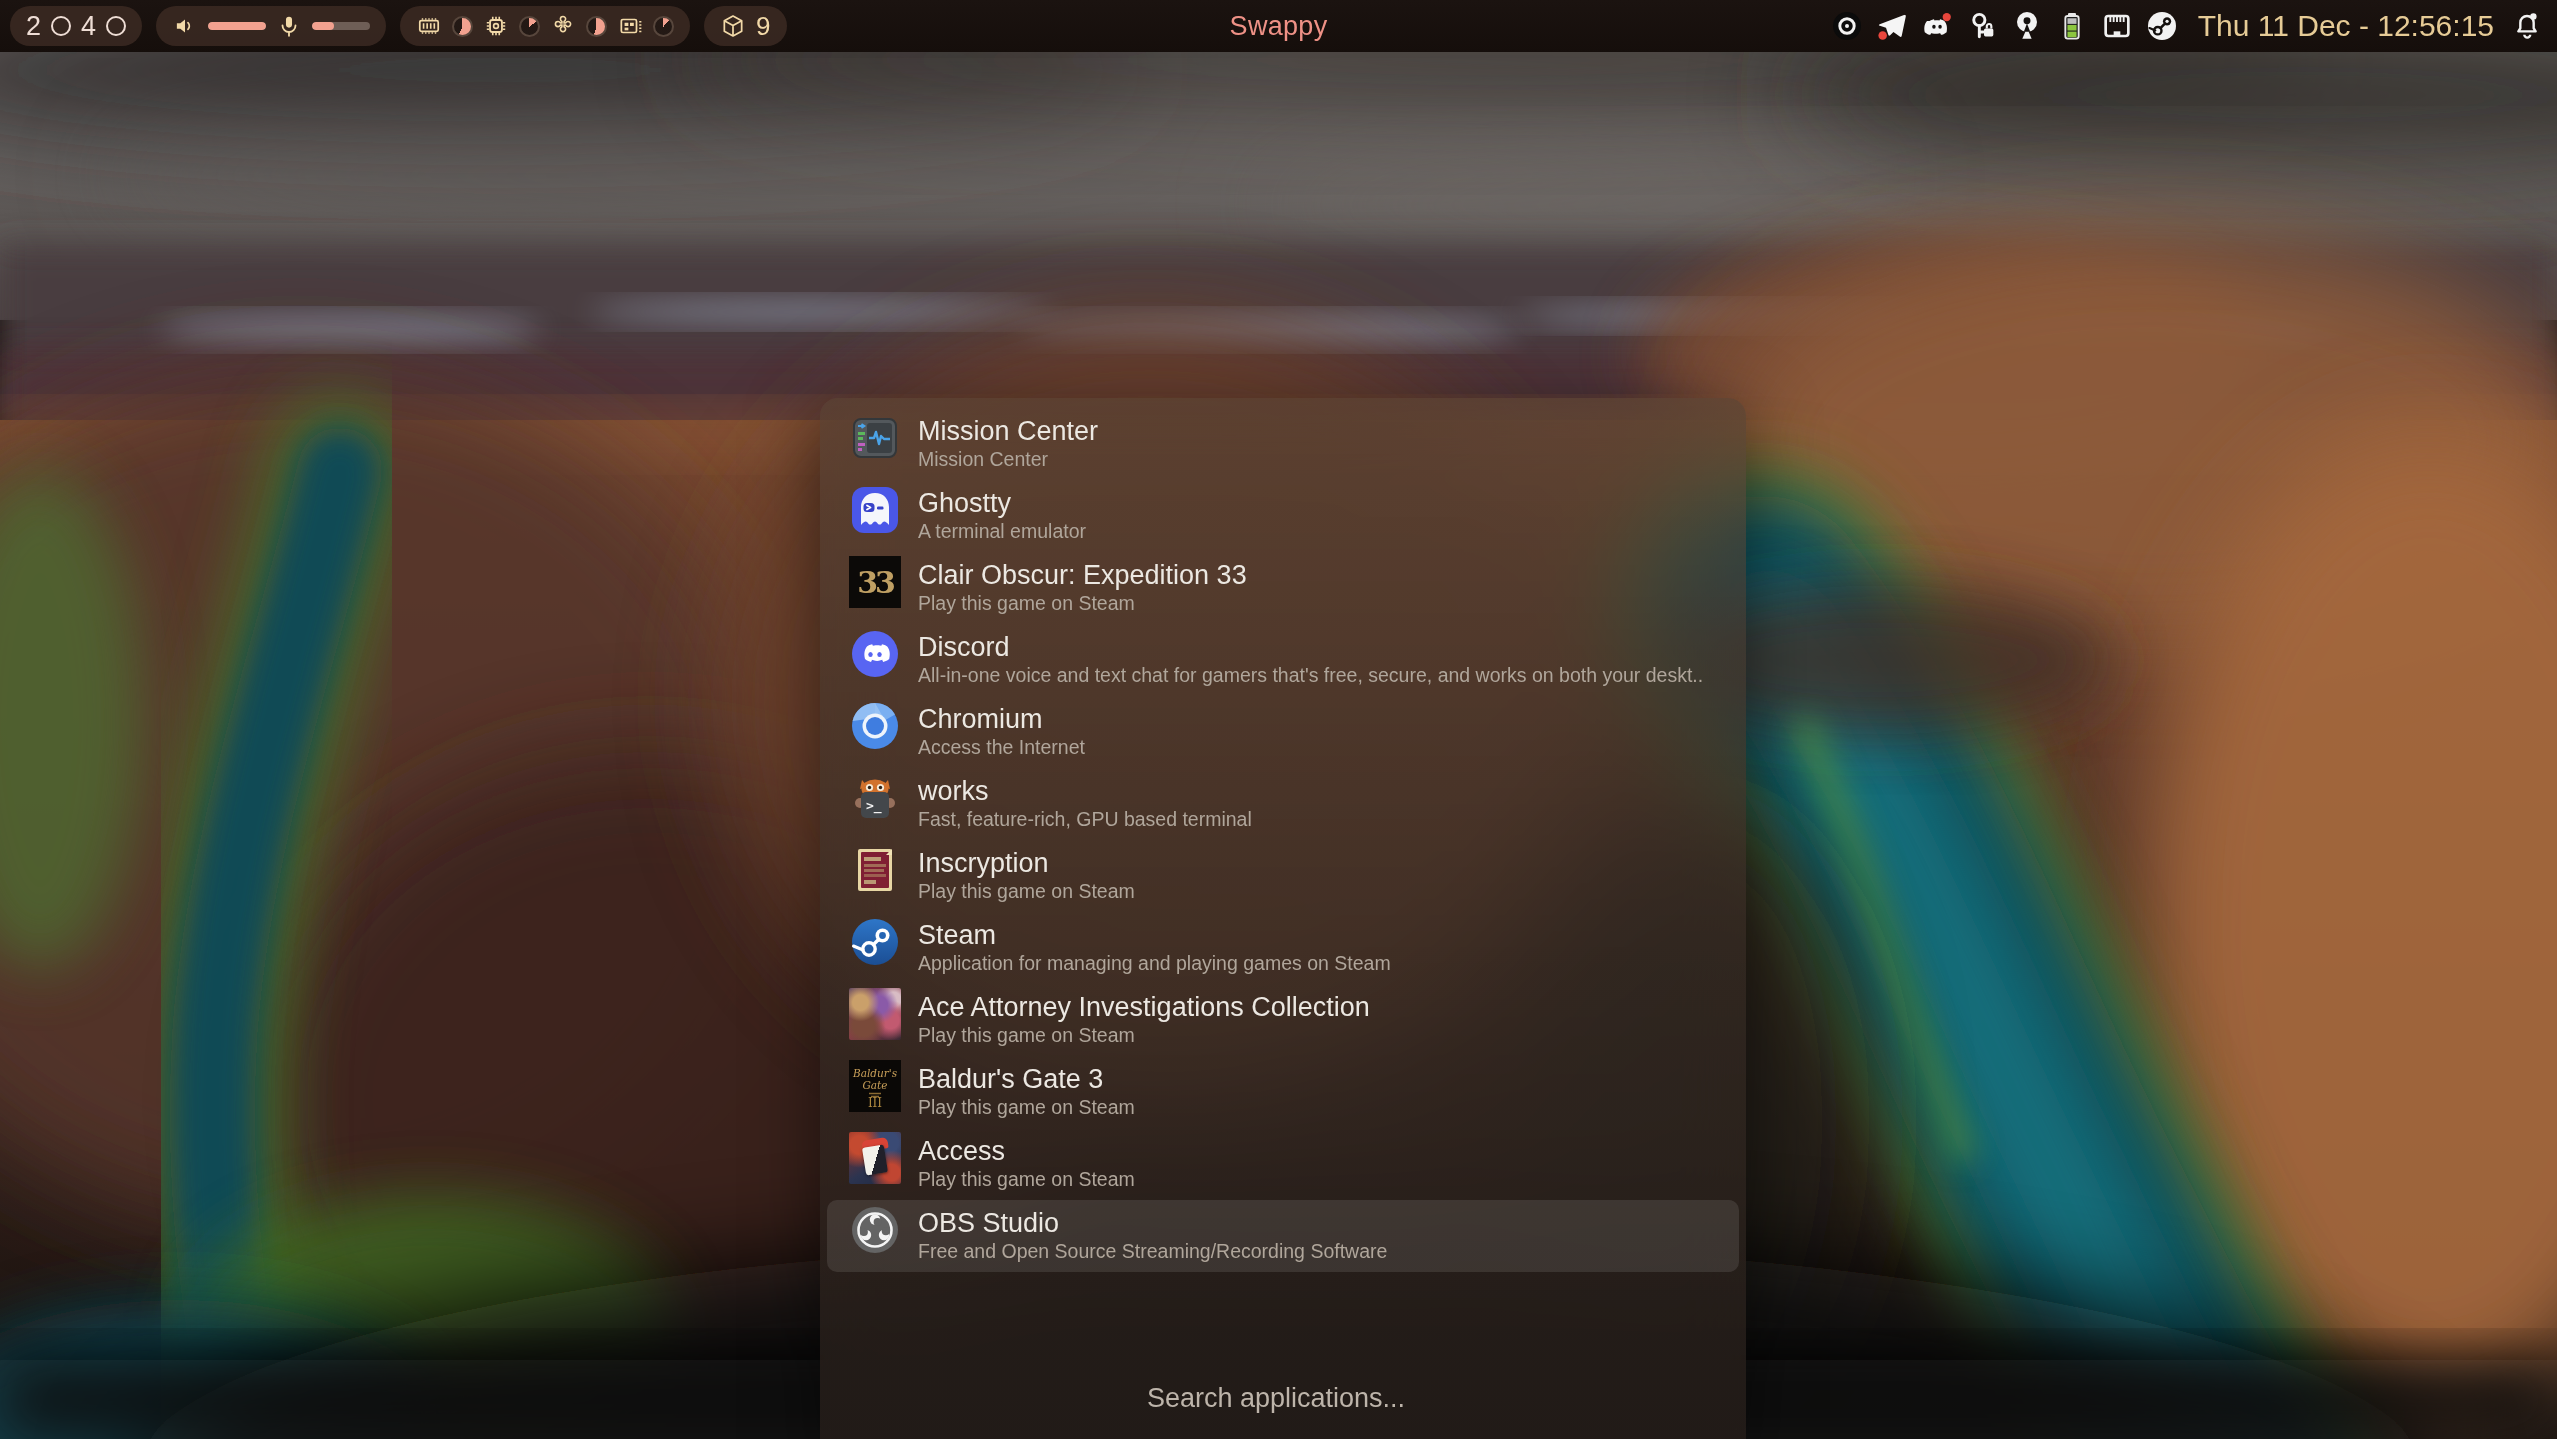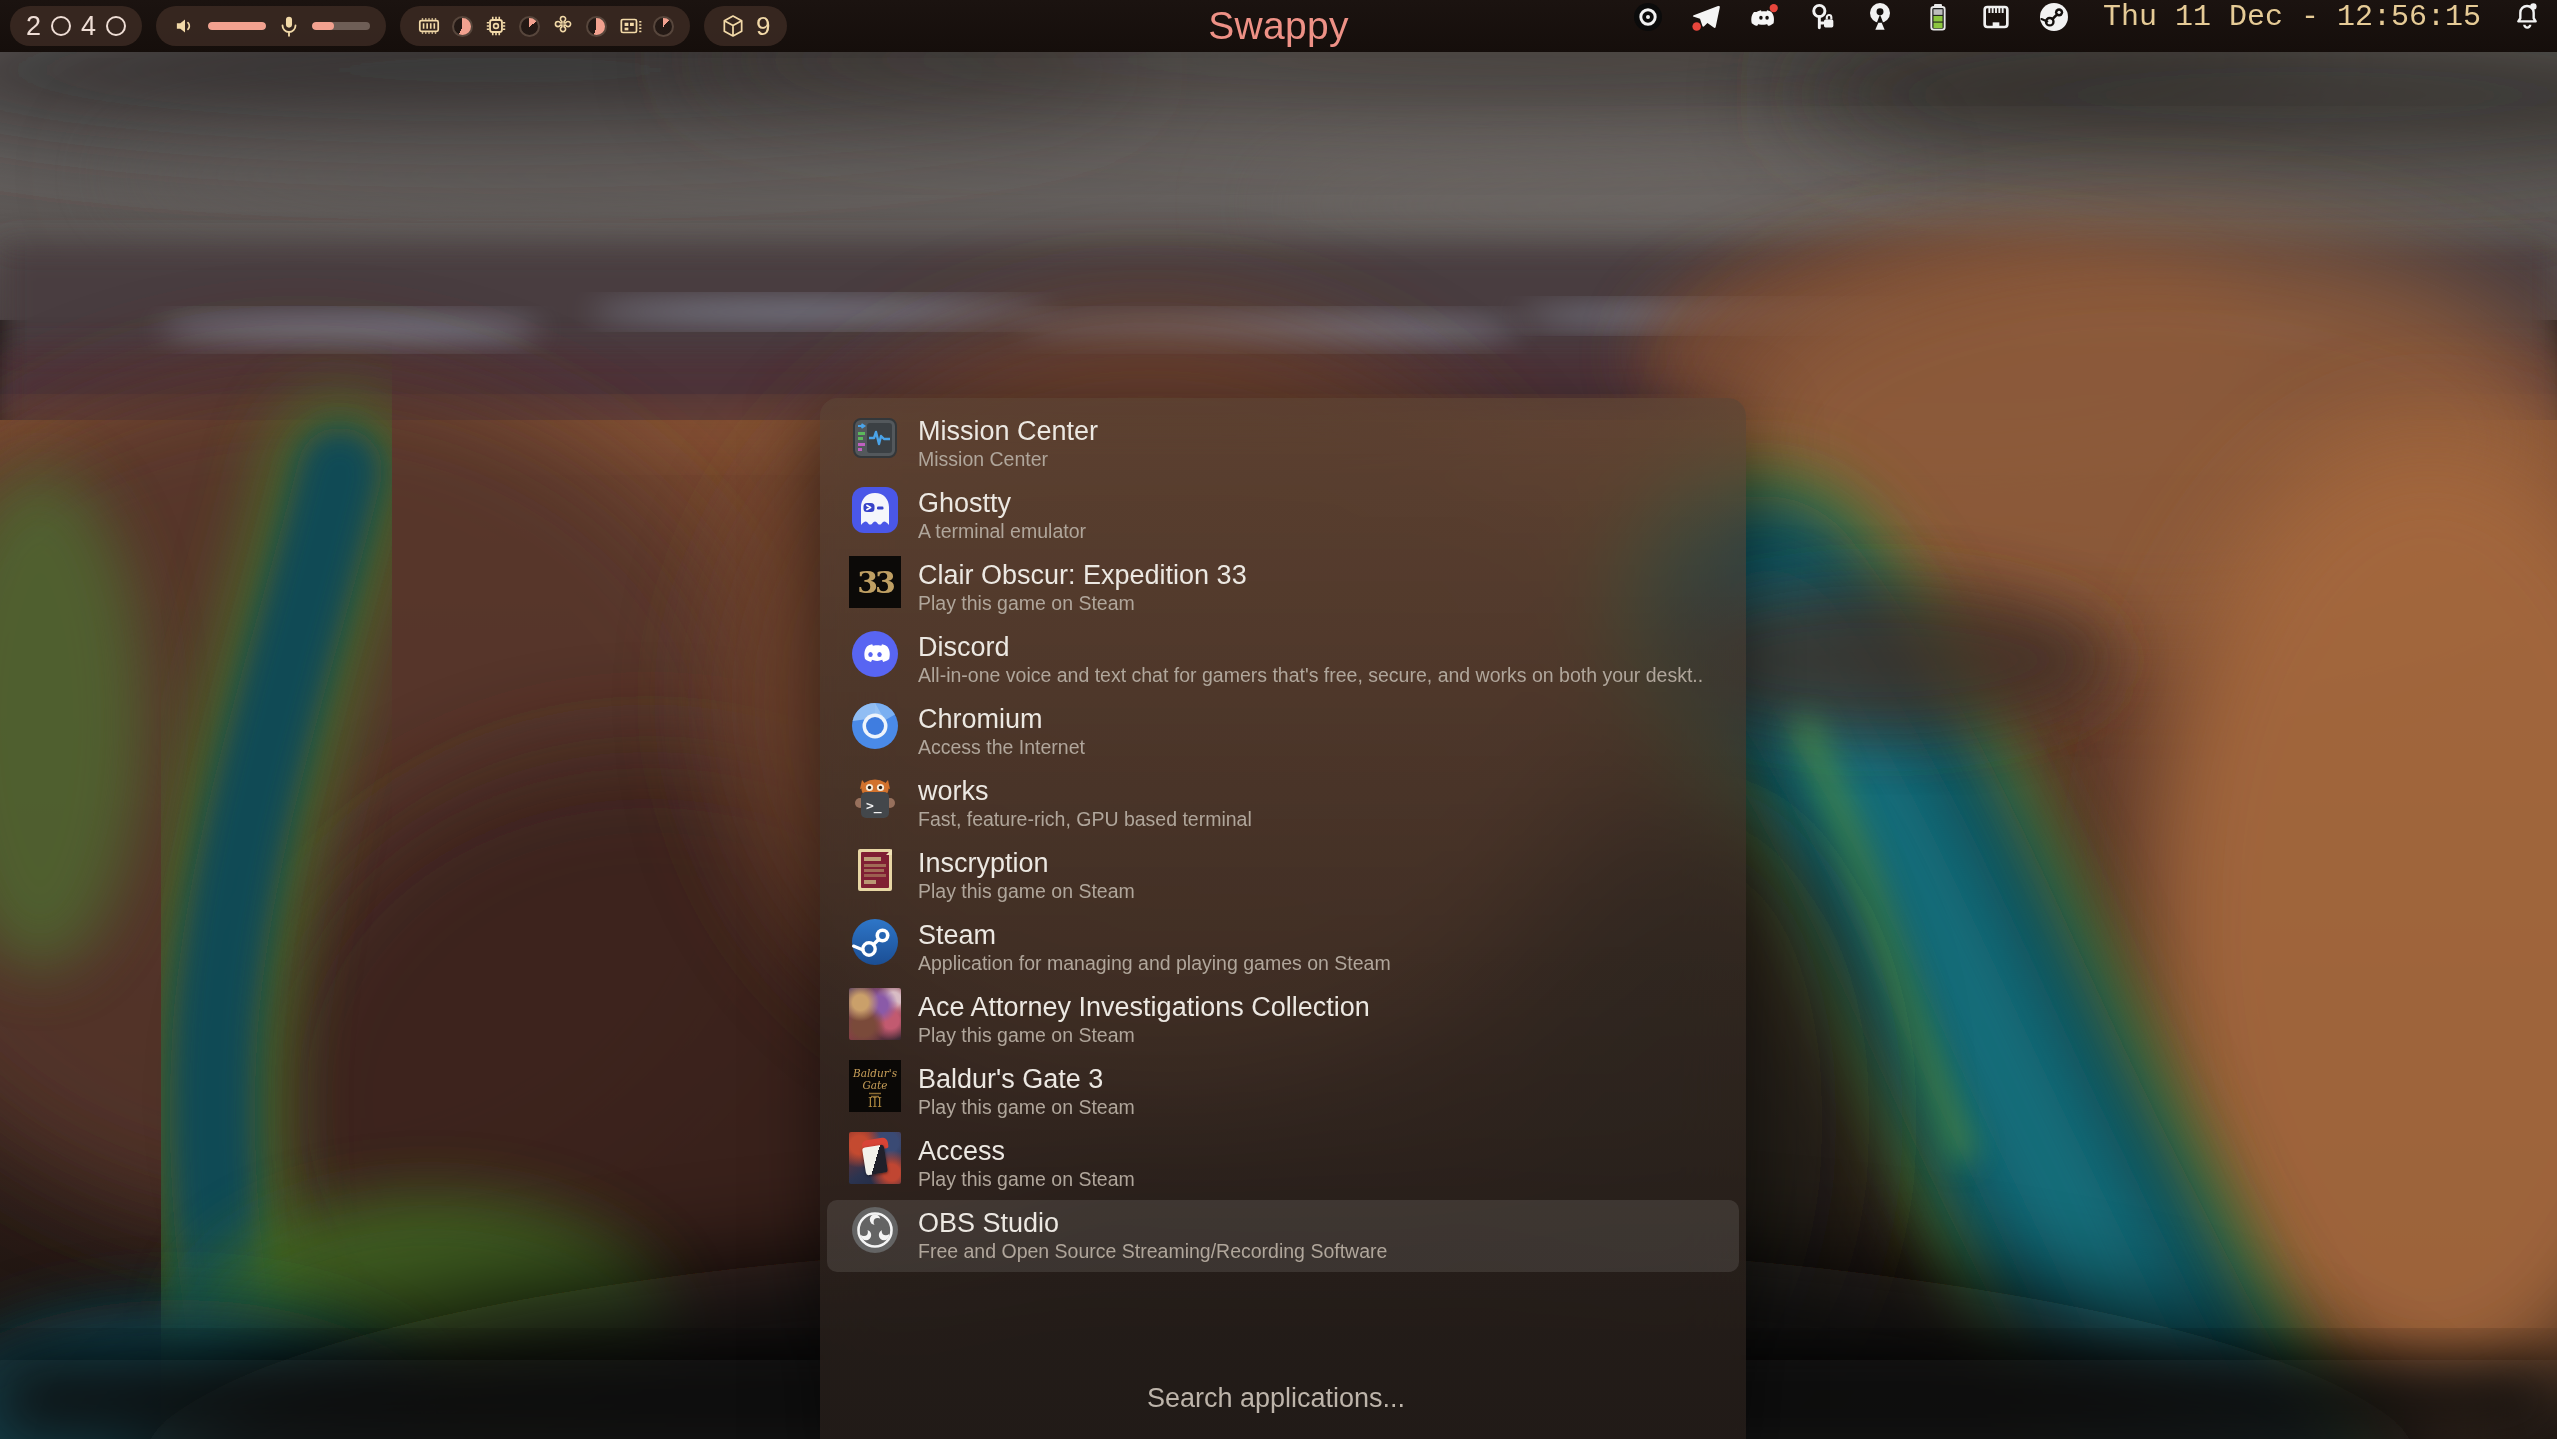--- a/index.html
+++ b/index.html
@@ -23,23 +23,23 @@
   }
   .ws-num{font-size:27px;color:#eeddd5;font-weight:300;line-height:1;}
   .ws-circle{width:20px;height:20px;border:2.5px solid #eeddd5;border-radius:50%;box-sizing:border-box;}
   .slider{position:relative;width:58px;height:8px;border-radius:4px;background:#6e5e56;overflow:hidden;}
   .slider .fill{position:absolute;left:0;top:0;bottom:0;border-radius:4px;background:#f2a18f;}
   .pie{width:21px;height:21px;border-radius:50%;border:2px solid #57463c;box-sizing:border-box;}
   .icon16{width:26px;height:26px;display:block;}
   .updates-num{font-size:26px;color:#f2d9a8;line-height:1;}
   .bar-title{
     position:absolute;left:50%;top:50%;transform:translate(-50%,-50%);
-    font-size:39px;color:#ee9186;letter-spacing:.3px;
-  }
-  .bar-right{position:absolute;right:14px;top:0;height:52px;display:flex;gap:24px;font-family:Liberation Mono, monospace;}
+    font-size:27px;color:#ee9186;letter-spacing:.3px;
+  }
+  .bar-right{position:absolute;right:14px;top:0;height:52px;display:flex;align-items:center;gap:11px;}
   .tray-ico{position:relative;width:34px;height:34px;display:flex;align-items:center;justify-content:center;}
   .tray-ico svg{width:32px;height:32px;display:block;}
   .clock{font-size:30px;color:#e6cb96;margin-left:8px;white-space:nowrap;}
   .bell{width:32px;height:32px;margin-left:6px;}
   
   .launcher{
     position:absolute;left:820px;top:398px;width:926px;height:1041px;z-index:5;
     background:linear-gradient(180deg,rgba(84,64,51,0.58),rgba(52,41,34,0.72) 55%,rgba(38,30,26,0.82));
     backdrop-filter:blur(34px) saturate(.9);-webkit-backdrop-filter:blur(34px) saturate(.9);
     border-radius:18px 18px 0 0;

